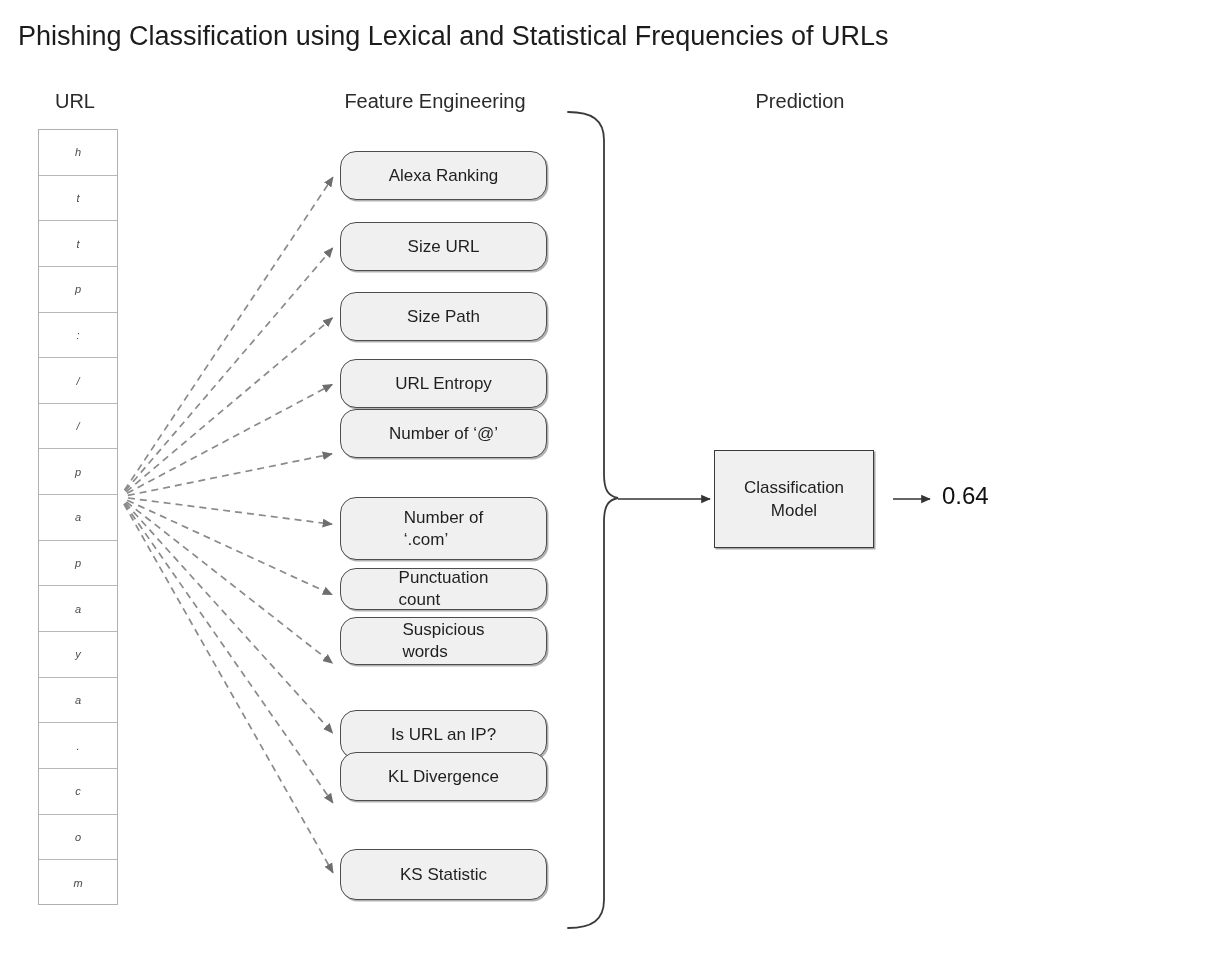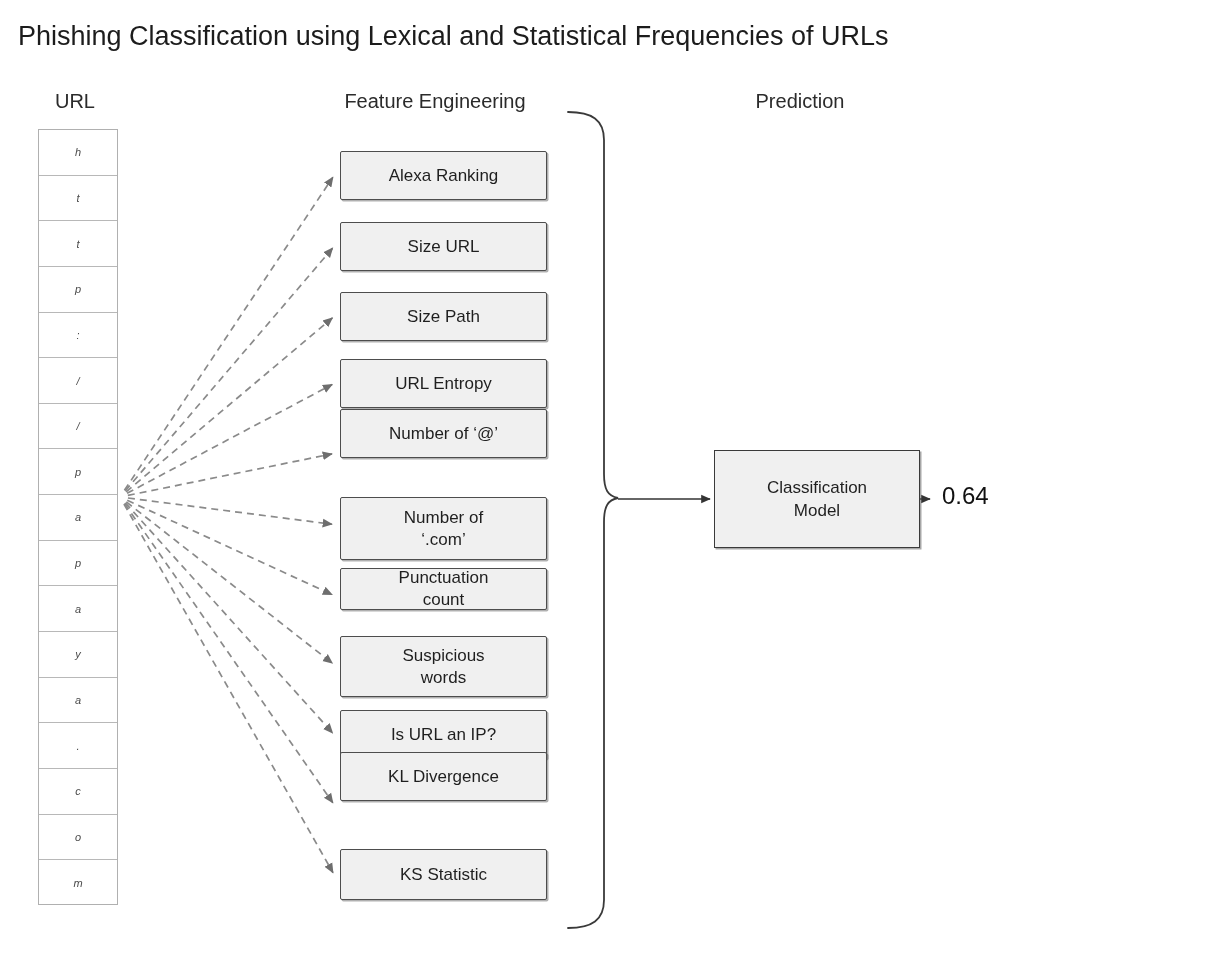--- a/index.html
+++ b/index.html
@@ -66,37 +66,36 @@
   .url-cell:last-child { border-bottom: none; }
 
   
   .feature-box {
     position: absolute;
     left: 340px;
     width: 207px;
     box-sizing: border-box;
     background: #f0f0f0;
     border: 1.4px solid #4d4d4d;
-    border-radius: 2px;
+    border-radius: 16px;
     box-shadow: 1.5px 1.5px 0 rgba(80,80,80,0.45);
     display: flex;
     align-items: center;
     justify-content: center;
-    text-align: center;
     font-size: 17px;
     line-height: 22px;
     color: #1f1f1f;
   }
 
   
   #model-box {
     position: absolute;
     left: 714px;
     top: 450px;
-    width: 206px;
+    width: 160px;
     height: 98px;
     box-sizing: border-box;
     background: #f0f0f0;
     border: 1.6px solid #3a3a3a;
     box-shadow: 1.5px 1.5px 0 rgba(80,80,80,0.5);
     display: flex;
     align-items: center;
     justify-content: center;
     text-align: center;
     font-size: 17px;
@@ -191,21 +190,21 @@
     </div>
     <div class="feature-box" style="top: 409px; height: 49px;">
       <span>Number of  ‘@’</span>
     </div>
     <div class="feature-box" style="top: 497px; height: 63px;">
       <span>Number of<br>‘.com’</span>
     </div>
     <div class="feature-box" style="top: 568px; height: 42px;">
       <span>Punctuation<br>count</span>
     </div>
-    <div class="feature-box" style="top: 636px; height: 61px;">
+    <div class="feature-box" style="top: 617px; height: 48px;">
       <span>Suspicious<br>words</span>
     </div>
     <div class="feature-box" style="top: 710px; height: 49px;">
       <span>Is URL an IP?</span>
     </div>
     <div class="feature-box" style="top: 752px; height: 49px;">
       <span>KL Divergence</span>
     </div>
     <div class="feature-box" style="top: 849px; height: 51px;">
       <span>KS Statistic</span>

